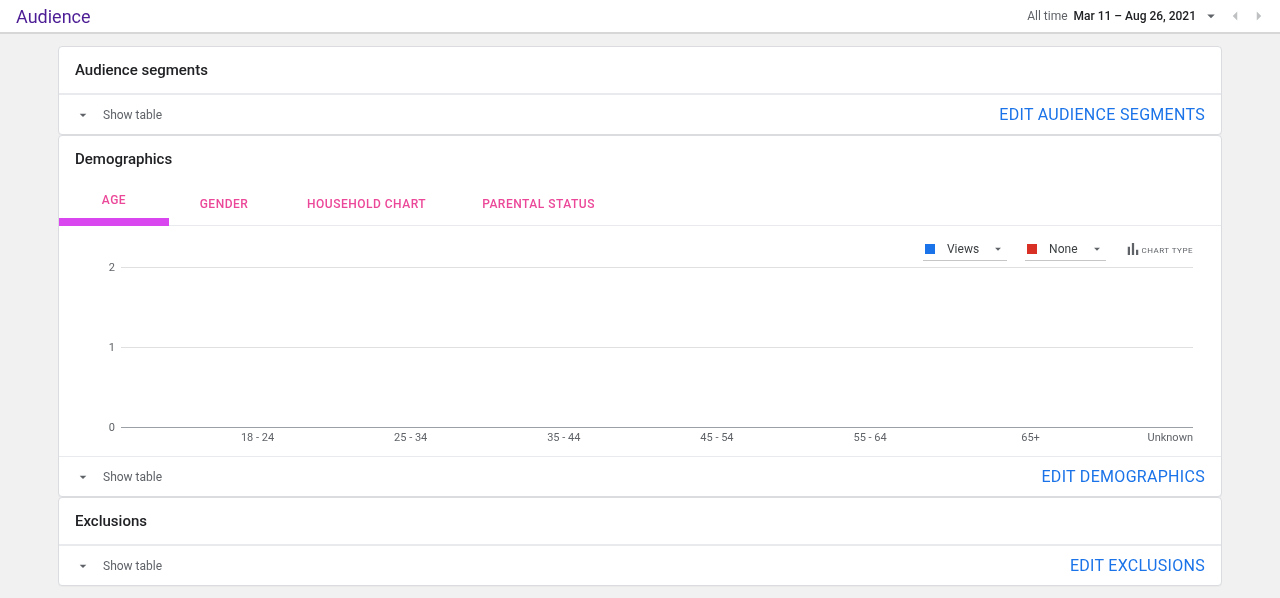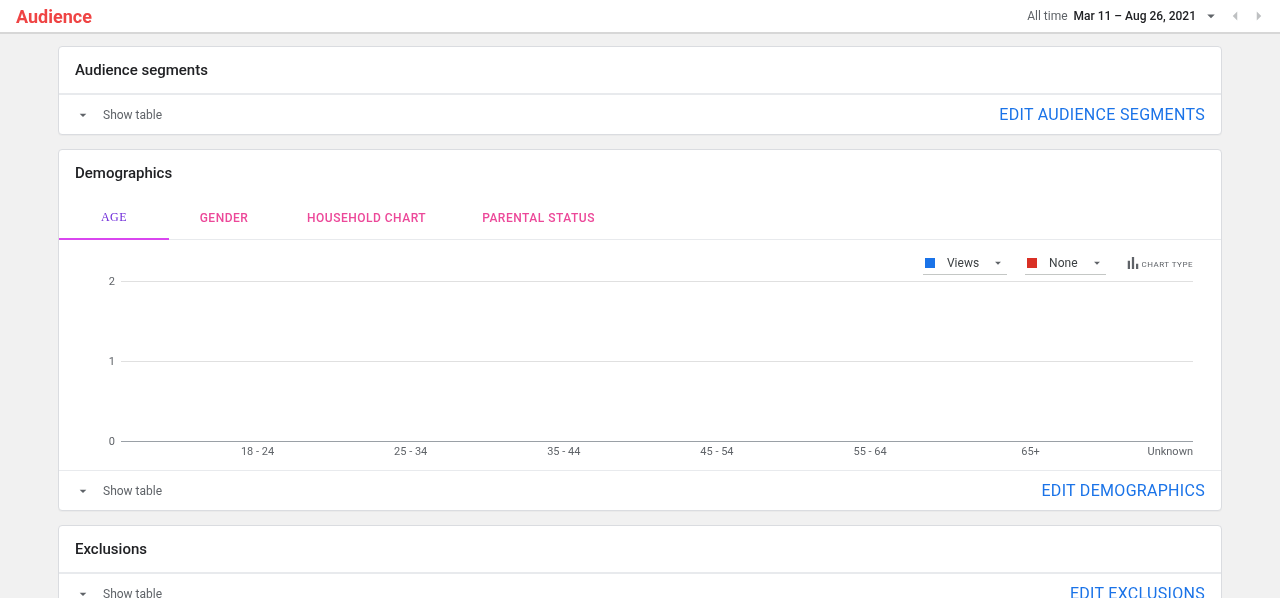--- a/index.html
+++ b/index.html
@@ -14,41 +14,40 @@
     background: #fff;
     height: 34px;
     display: flex;
     align-items: center;
     justify-content: space-between;
     padding: 0 12px 0 16px;
     border-bottom: 2px solid #d7d7d7;
   }
   .header-title {
     font-size: 18px;
-    font-weight: 700;
-    color: #ef4444;
+    font-weight: 400;
+    color: #4c1d95;
   }
   .header-right {
     display: flex;
     align-items: center;
     gap: 6px;
     font-size: 12px;
   }
   .range-label { color: #5f6368; }
   .range-value { color: #202124; font-weight: 500; }
   .arrow-down-icon, .chevron { color: #5f6368; }
   .chevron svg { display:block; }
   .content {
     padding: 12px 58px 18px;
   }
   .card {
     background: #fff;
     border: 1px solid #dadce0;
     border-radius: 4px;
-    margin-bottom: 14px;
     box-shadow: 0 1px 1px rgba(0,0,0,0.03);
   }
   .card-header {
     padding: 14px 16px;
     font-size: 15px;
     font-weight: 500;
     color: #202124;
     border-bottom: 1px solid #e8eaed;
   }
   .card-footer {
@@ -85,24 +84,23 @@
     align-items: center;
     justify-content: center;
     font-size: 12px;
     font-weight: 500;
     letter-spacing: 0.5px;
     color: #ec4899;
     cursor: pointer;
     min-width: 110px;
   }
   .tab.active {
-    color: #6d28d9;
-    border-bottom: 2px solid #d946ef;
+    color: #ec4899;
+    border-bottom: 8px solid #d946ef;
     margin-bottom: -1px;
-    font-family: Liberation Serif, serif;
   }
   .chart-controls {
     display: flex;
     justify-content: flex-end;
     align-items: flex-start;
     gap: 18px;
     padding: 14px 28px 2px 28px;
   }
   .metric-select {
     display: flex;

